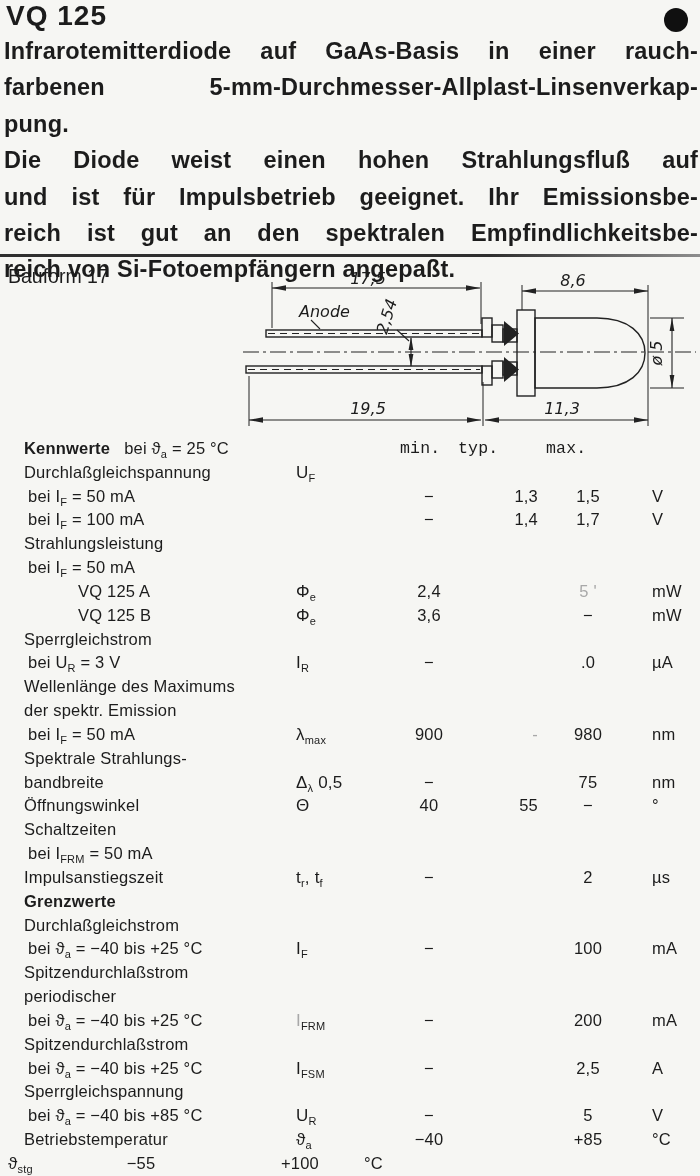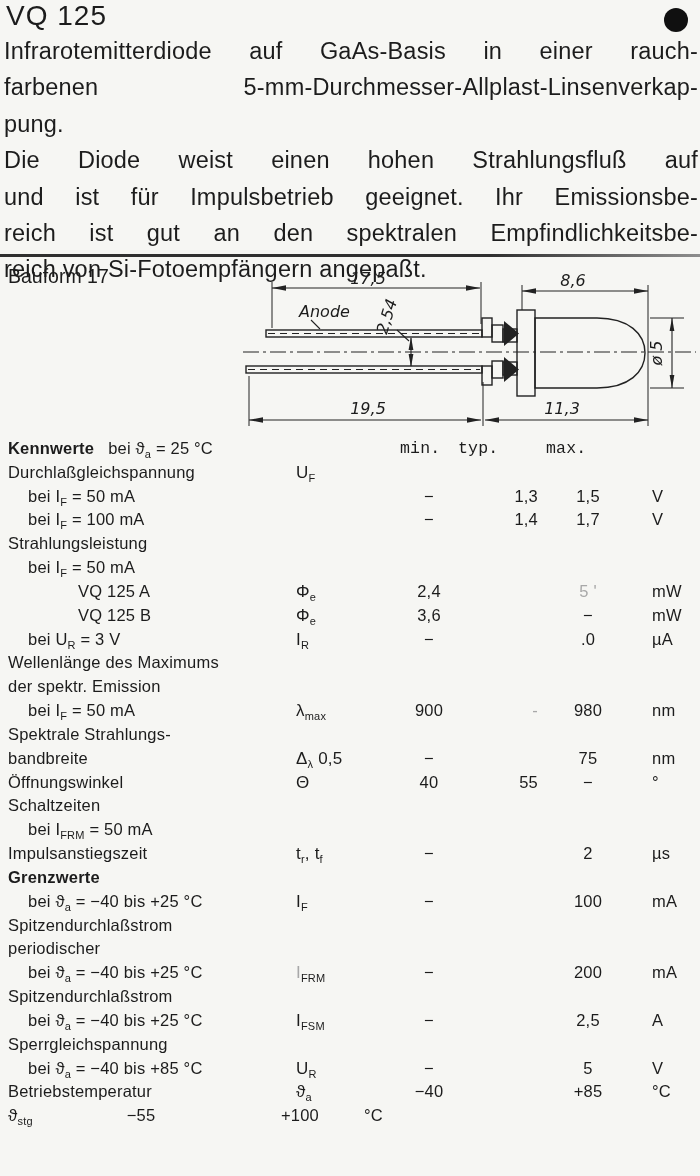--- a/index.html
+++ b/index.html
@@ -1,33 +1,33 @@
 <!DOCTYPE html>
 <html><head>
 <meta charset="utf-8">
 <style>
   html,body{margin:0;padding:0;background:#888;}
   #page{position:relative;width:700px;height:1176px;background:#f6f6f3;overflow:hidden;
         font-family:"Liberation Sans",sans-serif;color:#1c1c1c;}
   
-  #title{position:absolute;left:6px;top:0px;font-size:28px;font-weight:normal;letter-spacing:1px;}
+  #title{position:absolute;left:6px;top:0px;font-size:28px;font-weight:bold;letter-spacing:1px;}
   #intro{position:absolute;left:4px;top:33px;width:694px;font-size:23.5px;line-height:36.4px;
          letter-spacing:0.2px;}
-  #intro .line{white-space:nowrap;}
+  #intro .line{white-space:nowrap;font-weight:bold;}
   #intro .just{white-space:normal;text-align:justify;text-align-last:justify;}
   #punch{position:absolute;left:664px;top:8px;width:24px;height:24px;border-radius:50%;background:#101010;}
   #rule{position:absolute;left:0;top:254px;width:700px;height:2.5px;
         background:linear-gradient(to right,#2f2f2f 70%,#8d8d8d);}
   #bauform{position:absolute;left:8px;top:265px;font-size:19.5px;}
   #drawing{position:absolute;left:0;top:258px;}
   #drawing text{font-family:"DejaVu Sans",sans-serif;font-style:italic;font-size:16px;fill:#1c1c1c;}
   
   #spec{position:absolute;left:0;top:437px;width:700px;font-size:16.5px;letter-spacing:0.2px;}
   .trow{display:flex;height:23.84px;line-height:23.84px;white-space:nowrap;}
-  .c-param{flex:0 0 288px;box-sizing:border-box;padding-left:8px;overflow:visible;}
+  .c-param{flex:0 0 288px;box-sizing:border-box;padding-left:24px;overflow:visible;}
   .c-sym{flex:0 0 112px;box-sizing:border-box;padding-left:8px;font-size:17px;}
   .c-min{flex:0 0 58px;box-sizing:border-box;text-align:center;}
   .c-typ{flex:0 0 88px;box-sizing:border-box;text-align:right;padding-right:8px;}
   .c-max{flex:0 0 90px;box-sizing:border-box;text-align:center;padding-right:6px;}
   .c-unit{flex:1 1 auto;box-sizing:border-box;padding-left:16px;text-align:left;}
   .hdr .c-min,.hdr .c-typ,.hdr .c-max{text-align:left;padding-right:0;font-family:Liberation Mono, monospace;}
   .ind1{padding-left:28px;}
   .ind2{padding-left:78px;}
   .b{font-weight:bold;}
   .faint{color:#a8a8a8;}
@@ -186,20 +186,28 @@
     </div>
       <div class="trow">
       <span class="c-param ind2"><span>VQ 125 B</span></span>
       <span class="c-sym"><span>Φ</span><sub>e</sub></span>
       <span class="c-min">3,6</span>
       <span class="c-typ"></span>
       <span class="c-max">−</span>
       <span class="c-unit">mW</span>
     </div>
       <div class="trow">
+      <span class="c-param"><span>Sperrgleichstrom</span></span>
+      <span class="c-sym"></span>
+      <span class="c-min"></span>
+      <span class="c-typ"></span>
+      <span class="c-max"></span>
+      <span class="c-unit"></span>
+    </div>
+      <div class="trow">
       <span class="c-param ind1"><span>bei U</span><sub>R</sub><span> = 3 V</span></span>
       <span class="c-sym"><span>I</span><sub>R</sub></span>
       <span class="c-min">−</span>
       <span class="c-typ"></span>
       <span class="c-max">.0</span>
       <span class="c-unit">µA</span>
     </div>
       <div class="trow">
       <span class="c-param"><span>Wellenlänge des Maximums</span></span>
       <span class="c-sym"></span>
@@ -274,20 +282,28 @@
     </div>
       <div class="trow">
       <span class="c-param b"><span>Grenzwerte</span></span>
       <span class="c-sym"></span>
       <span class="c-min"></span>
       <span class="c-typ"></span>
       <span class="c-max"></span>
       <span class="c-unit"></span>
     </div>
       <div class="trow">
+      <span class="c-param"><span>Durchlaßgleichstrom</span></span>
+      <span class="c-sym"></span>
+      <span class="c-min"></span>
+      <span class="c-typ"></span>
+      <span class="c-max"></span>
+      <span class="c-unit"></span>
+    </div>
+      <div class="trow">
       <span class="c-param ind1"><span>bei  ϑ</span><sub>a</sub><span> = −40 bis +25 °C</span></span>
       <span class="c-sym"><span>I</span><sub>F</sub></span>
       <span class="c-min">−</span>
       <span class="c-typ"></span>
       <span class="c-max">100</span>
       <span class="c-unit">mA</span>
     </div>
       <div class="trow">
       <span class="c-param"><span>Spitzendurchlaßstrom</span></span>
       <span class="c-sym"></span>

